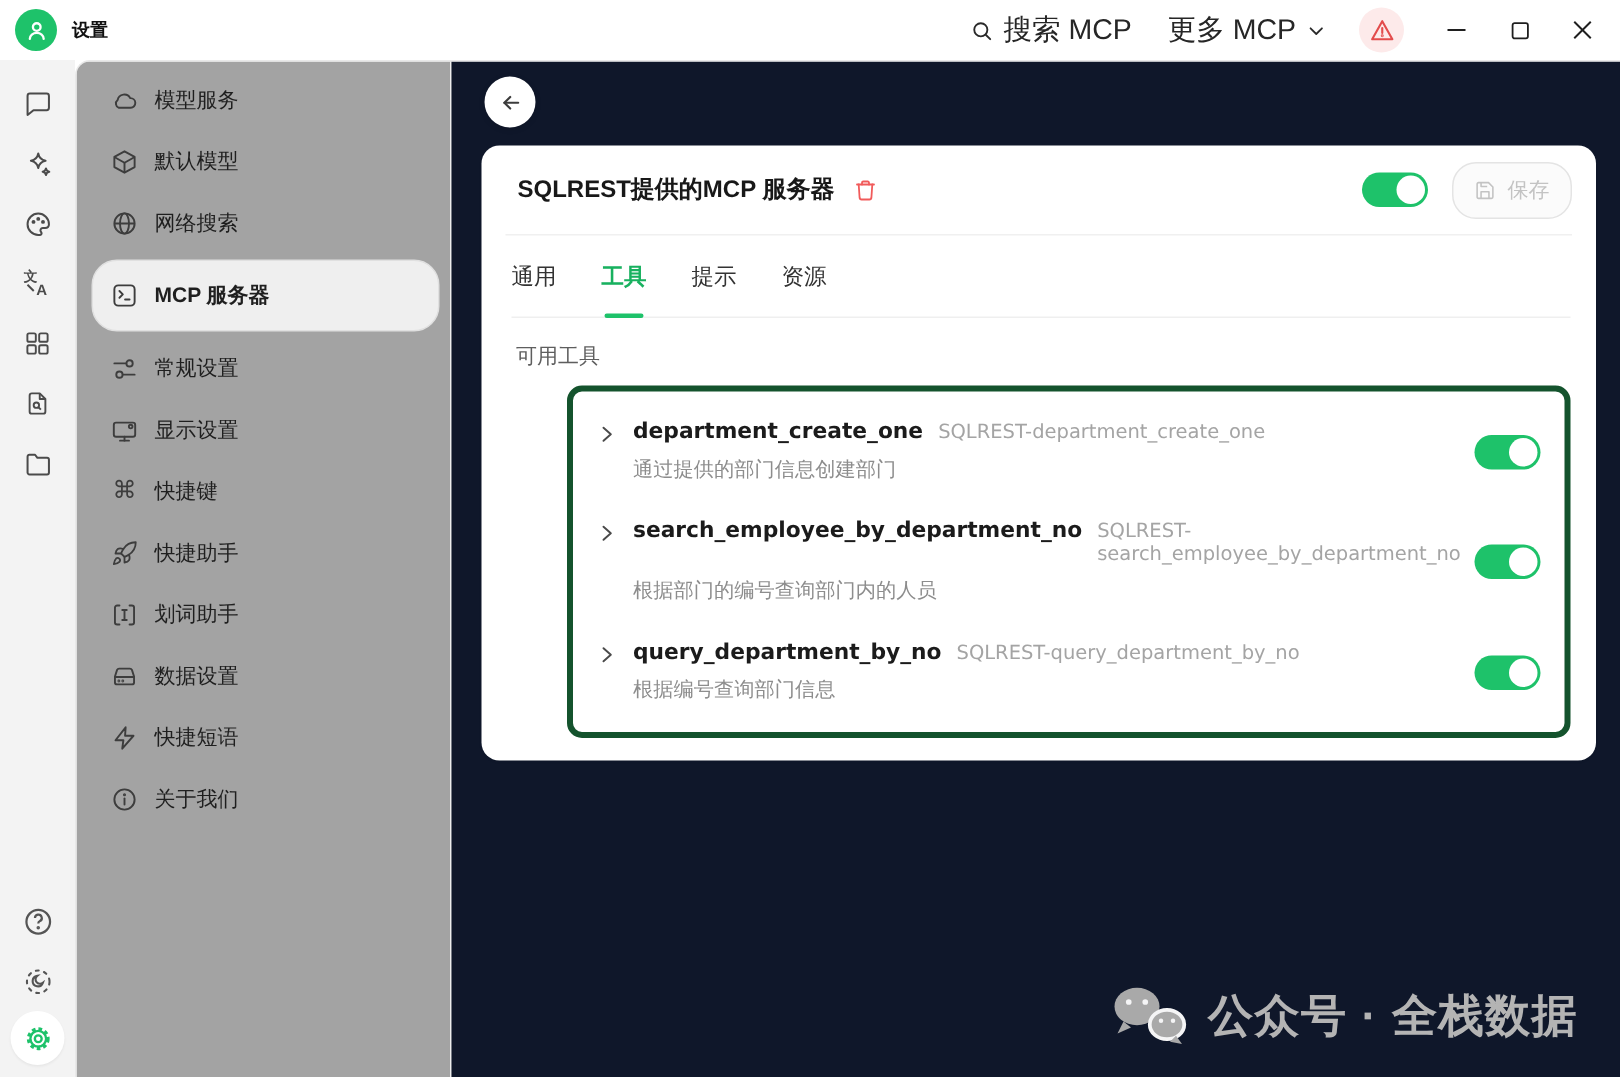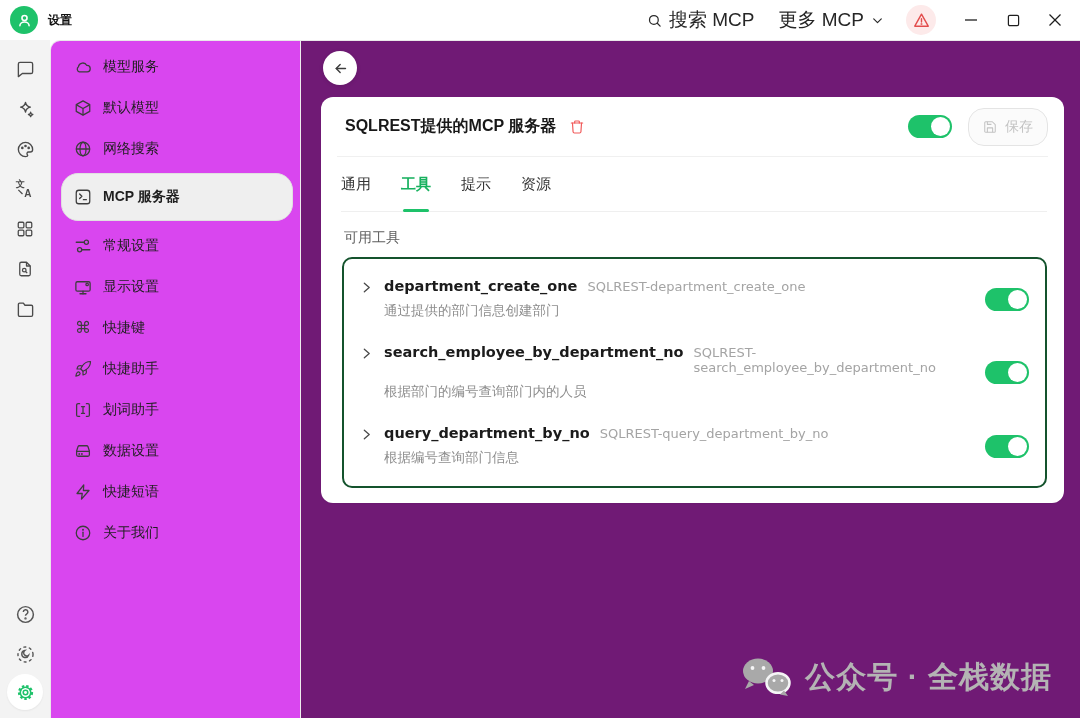--- a/index.html
+++ b/index.html
@@ -18,48 +18,48 @@
   
   .content { display:flex; height:678px; }
   .rail { width:50px; background:#f3f3f3; display:flex; flex-direction:column; align-items:center; padding-top:9px; }
   .rail-slot { height:40px; width:40px; display:flex; align-items:center; justify-content:center; color:#4b4b4b; }
   .rail-spacer { flex:1; }
   .rail-slot.active-round { background:#fff; border-radius:50%; width:36px; height:36px; margin-bottom:8px; box-shadow:0 1px 2px rgba(0,0,0,.06); }
 
   .panel { flex:1; display:flex; border-top:1px solid #e9e9e9; border-left:1px solid #e9e9e9; border-top-left-radius:10px; overflow:hidden; background:#fff; }
 
   
-  .sidebar { width:250px; background:#d946ef; border-right:1px solid #ededed; padding-top:5px; }
+  .sidebar { width:250px; background:#a3a3a3; border-right:1px solid #ededed; padding-top:5px; }
   .sb-item { height:41px; margin:0 7px 0 10px; display:flex; align-items:center; gap:11px; padding:0 12px;
     border:1px solid transparent; border-radius:17px; font-size:14px; color:#1f1f1f; cursor:pointer; }
   .sb-item.active { height:48px; margin-top:4px; margin-bottom:4px; background:#efefef; border-color:#e0e0e0; font-weight:bold; }
   .sb-icon { width:18px; height:18px; display:flex; align-items:center; justify-content:center; color:#3d3d3d; flex:0 0 18px; }
   .glyph-icon { font-size:16px; line-height:1; color:#3d3d3d; }
 
   
-  .main { flex:1; background:#701a75; position:relative; padding:10px 0 0 20px; }
+  .main { flex:1; background:#0f172a; position:relative; padding:10px 0 0 20px; }
   .back-btn { width:34px; height:34px; border-radius:50%; background:#fff; box-shadow:0 1px 4px rgba(0,0,0,.12);
     display:flex; align-items:center; justify-content:center; color:#3c3c3c; cursor:pointer; margin-left:2px; }
   .card { width:743px; background:#fff; border-radius:12px; margin-top:12px; box-shadow:0 1px 2px rgba(0,0,0,.04); }
   .card-header { display:flex; align-items:center; height:59px; padding:0 16px 0 24px; }
   .card-title { font-size:16px; font-weight:bold; color:#181818; }
   .trash-btn { margin-left:13px; color:#f15b5b; display:flex; cursor:pointer; }
   .header-right { margin-left:auto; display:flex; align-items:center; gap:16px; }
   .toggle { width:44px; height:23px; border-radius:12px; background:#1ec26a; position:relative; cursor:pointer; flex:0 0 44px; }
   .toggle .knob { position:absolute; right:2px; top:2px; width:19px; height:19px; background:#fff; border-radius:50%; }
   .save-btn { display:flex; align-items:center; gap:8px; height:38px; padding:0 14px; border-radius:16px;
     border:1px solid #e4e4e4; background:#fbfbfb; color:#c3c3c3; font-size:14px; cursor:default; }
   .divider { height:1px; background:#f0f0f0; margin:0 16px; }
   .tabs { display:flex; gap:30px; margin:0 17px 0 20px; height:55px; align-items:stretch; border-bottom:1px solid #efefef; }
   .tab { font-size:15px; color:#333; display:flex; align-items:center; position:relative; cursor:pointer; }
   .tab.active { color:#18b15f; font-weight:bold; }
   .tab.active::after { content:""; position:absolute; left:2px; right:2px; bottom:-1px; height:3px; background:#1ec26a; border-radius:2px; }
   .card-body { padding:17px 17px 15px 21px; }
   .section-label { font-size:14px; color:#5e5e5e; margin:0 0 10px 2px; }
-  .tools { border:2px solid #14532d; border-radius:10px; padding:7px 0; }
+  .tools { border:4px solid #14532d; border-radius:10px; padding:7px 0;margin-left:36px; }
   .tool-row { display:flex; align-items:center; padding:12px 16px; }
   .tool-chevron { color:#4a4a4a; margin-right:11px; align-self:flex-start; margin-top:3px; display:flex; }
   .tool-main { flex:1; }
   .tool-line1 { display:flex; align-items:baseline; gap:10px; }
   .tool-name { font-size:14.5px; font-weight:bold; color:#1b1b1b; font-family:"DejaVu Sans",sans-serif; }
   .tool-id { font-size:13px; color:#a4a4a4; font-family:"DejaVu Sans",sans-serif; }
   .tool-desc { font-size:13.5px; color:#8d8d8d; margin-top:8px; }
   .watermark { position:absolute; right:28px; bottom:20px; display:flex; align-items:center; gap:13px;
     color:#b4b4b4; font-size:30px; font-weight:bold; letter-spacing:1px; }
   svg { display:block; }

